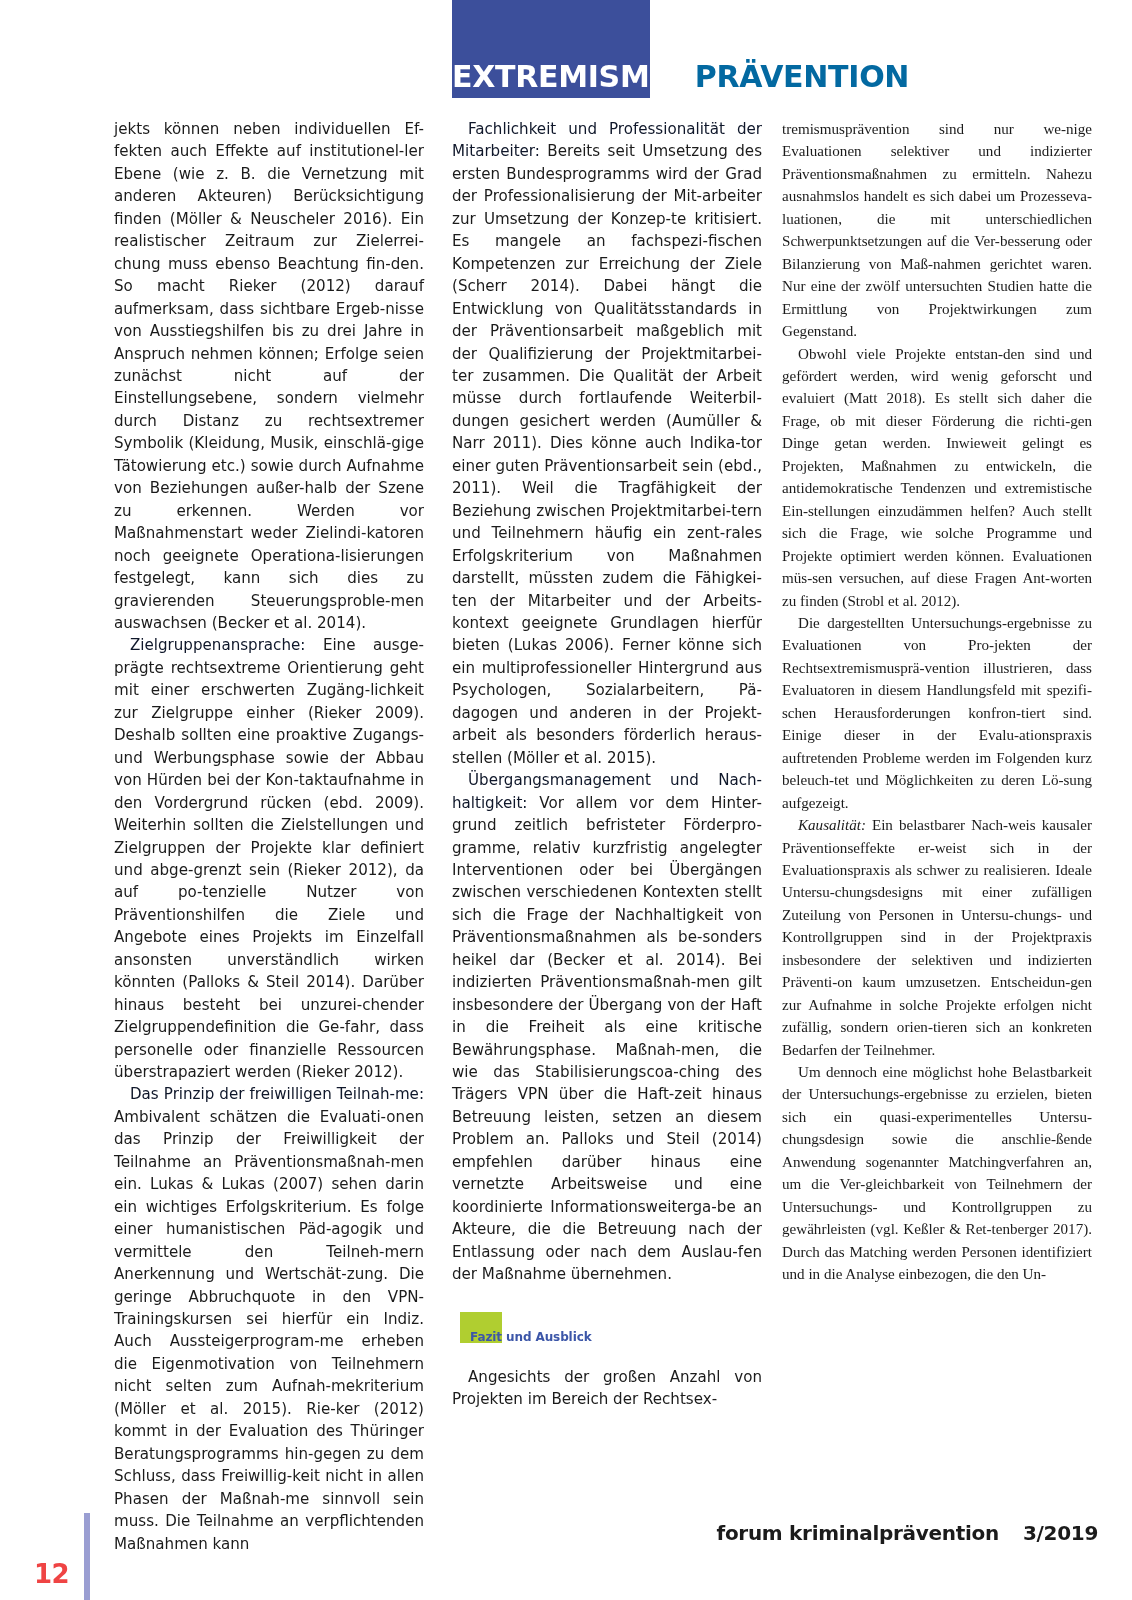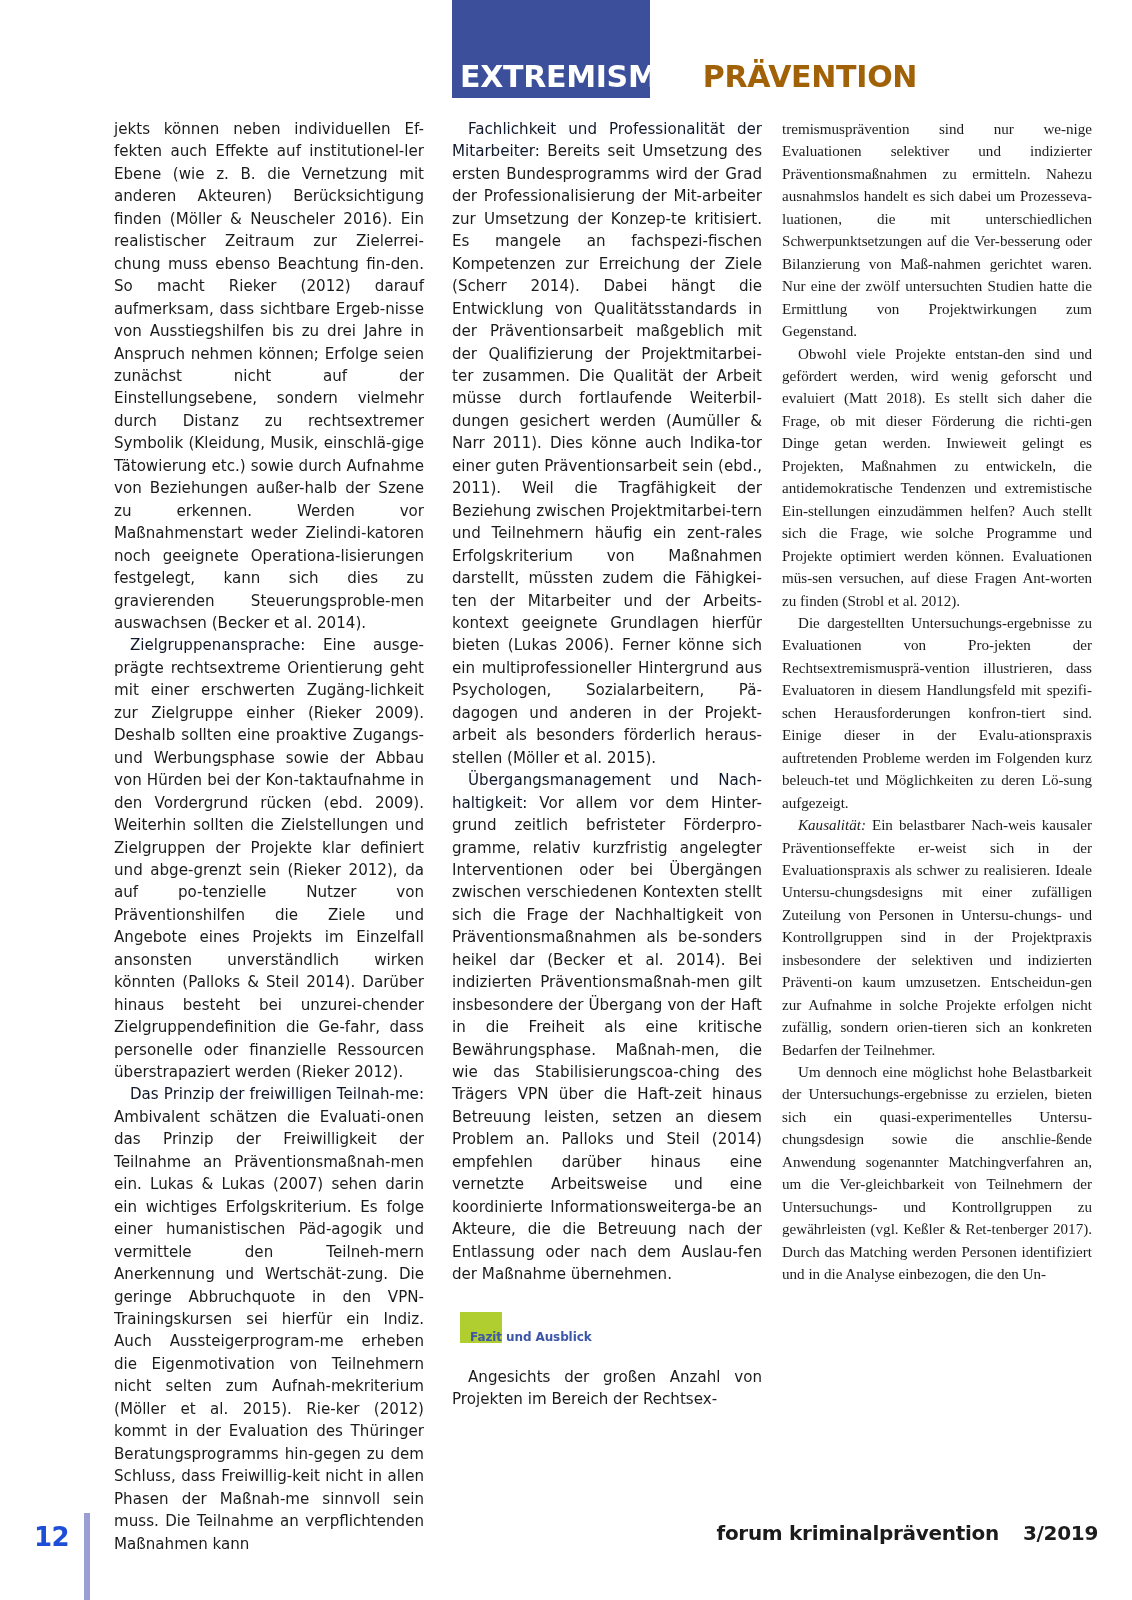--- a/index.html
+++ b/index.html
@@ -30,22 +30,22 @@
     top: 56px;
     width: 660px;
     height: 42px;
     font-family: "DejaVu Sans", "Liberation Sans", sans-serif;
     font-weight: bold;
     font-size: 30px;
     letter-spacing: -0.3px;
     line-height: 42px;
     white-space: nowrap;
   }
-  #header-title .kw-white { color: #ffffff; padding-left: 8px; }
-  #header-title .kw-blue  { color: #a16207; }
+  #header-title .kw-white { color: #ffffff; }
+  #header-title .kw-blue  { color: #0369a1; }
 
   
   .col {
     position: absolute;
     top: 118px;
     width: 310px;
     font-size: 15.1px;
     line-height: 22.45px;
     color: #1b1b1b;
     text-align: justify;
@@ -107,24 +107,24 @@
     position: absolute;
     left: 84px;
     top: 1513px;
     width: 6px;
     height: 87px;
     background: #9a9ed2;
   }
   #page-number {
     position: absolute;
     left: 34px;
-    top: 1522px;
+    top: 1559px;
     font-size: 26px;
     font-weight: bold;
-    color: #1d4ed8;
+    color: #ef4444;
     letter-spacing: -0.5px;
   }
   #footer-right {
     position: absolute;
     right: 34px;
     top: 1521px;
     font-size: 20px;
     font-weight: bold;
     color: #1b1b1b;
     white-space: nowrap;

